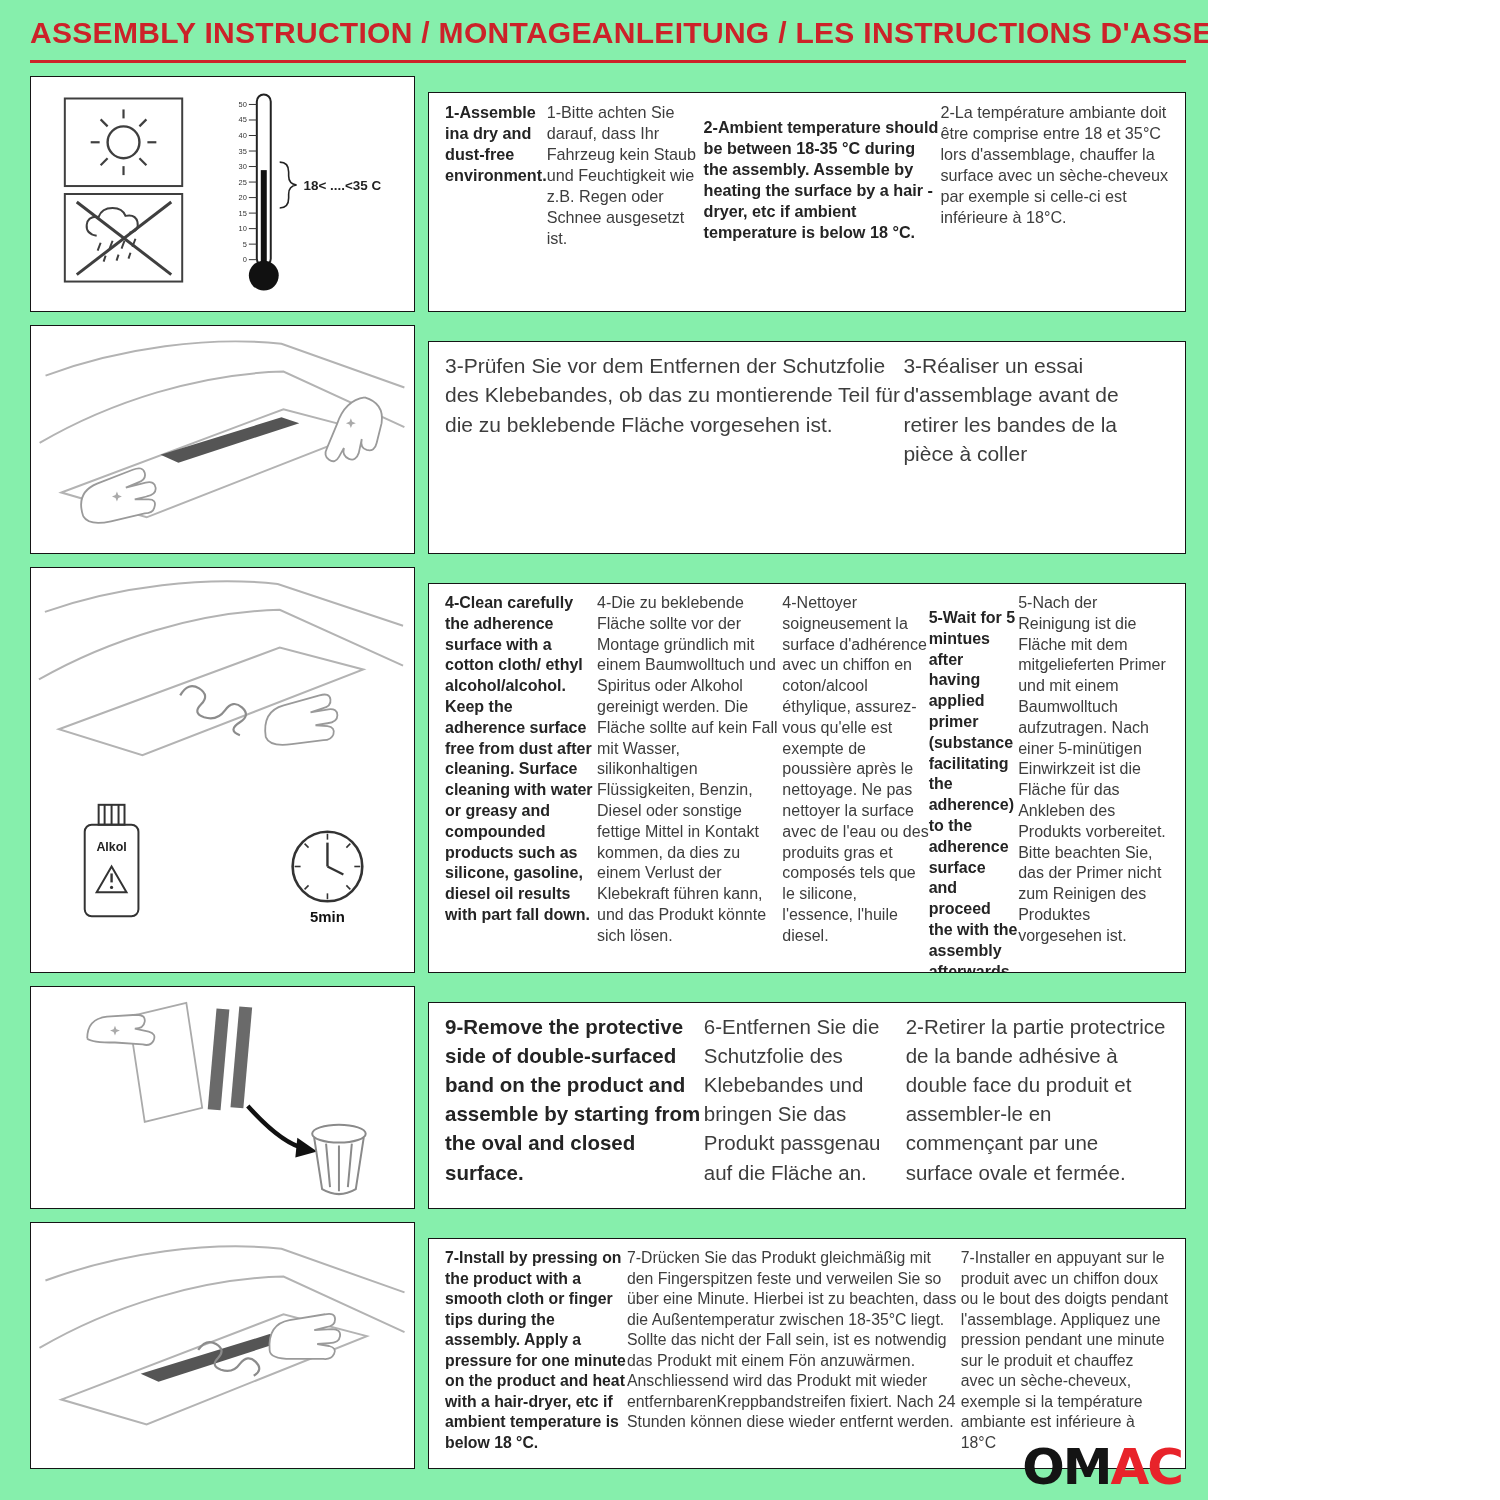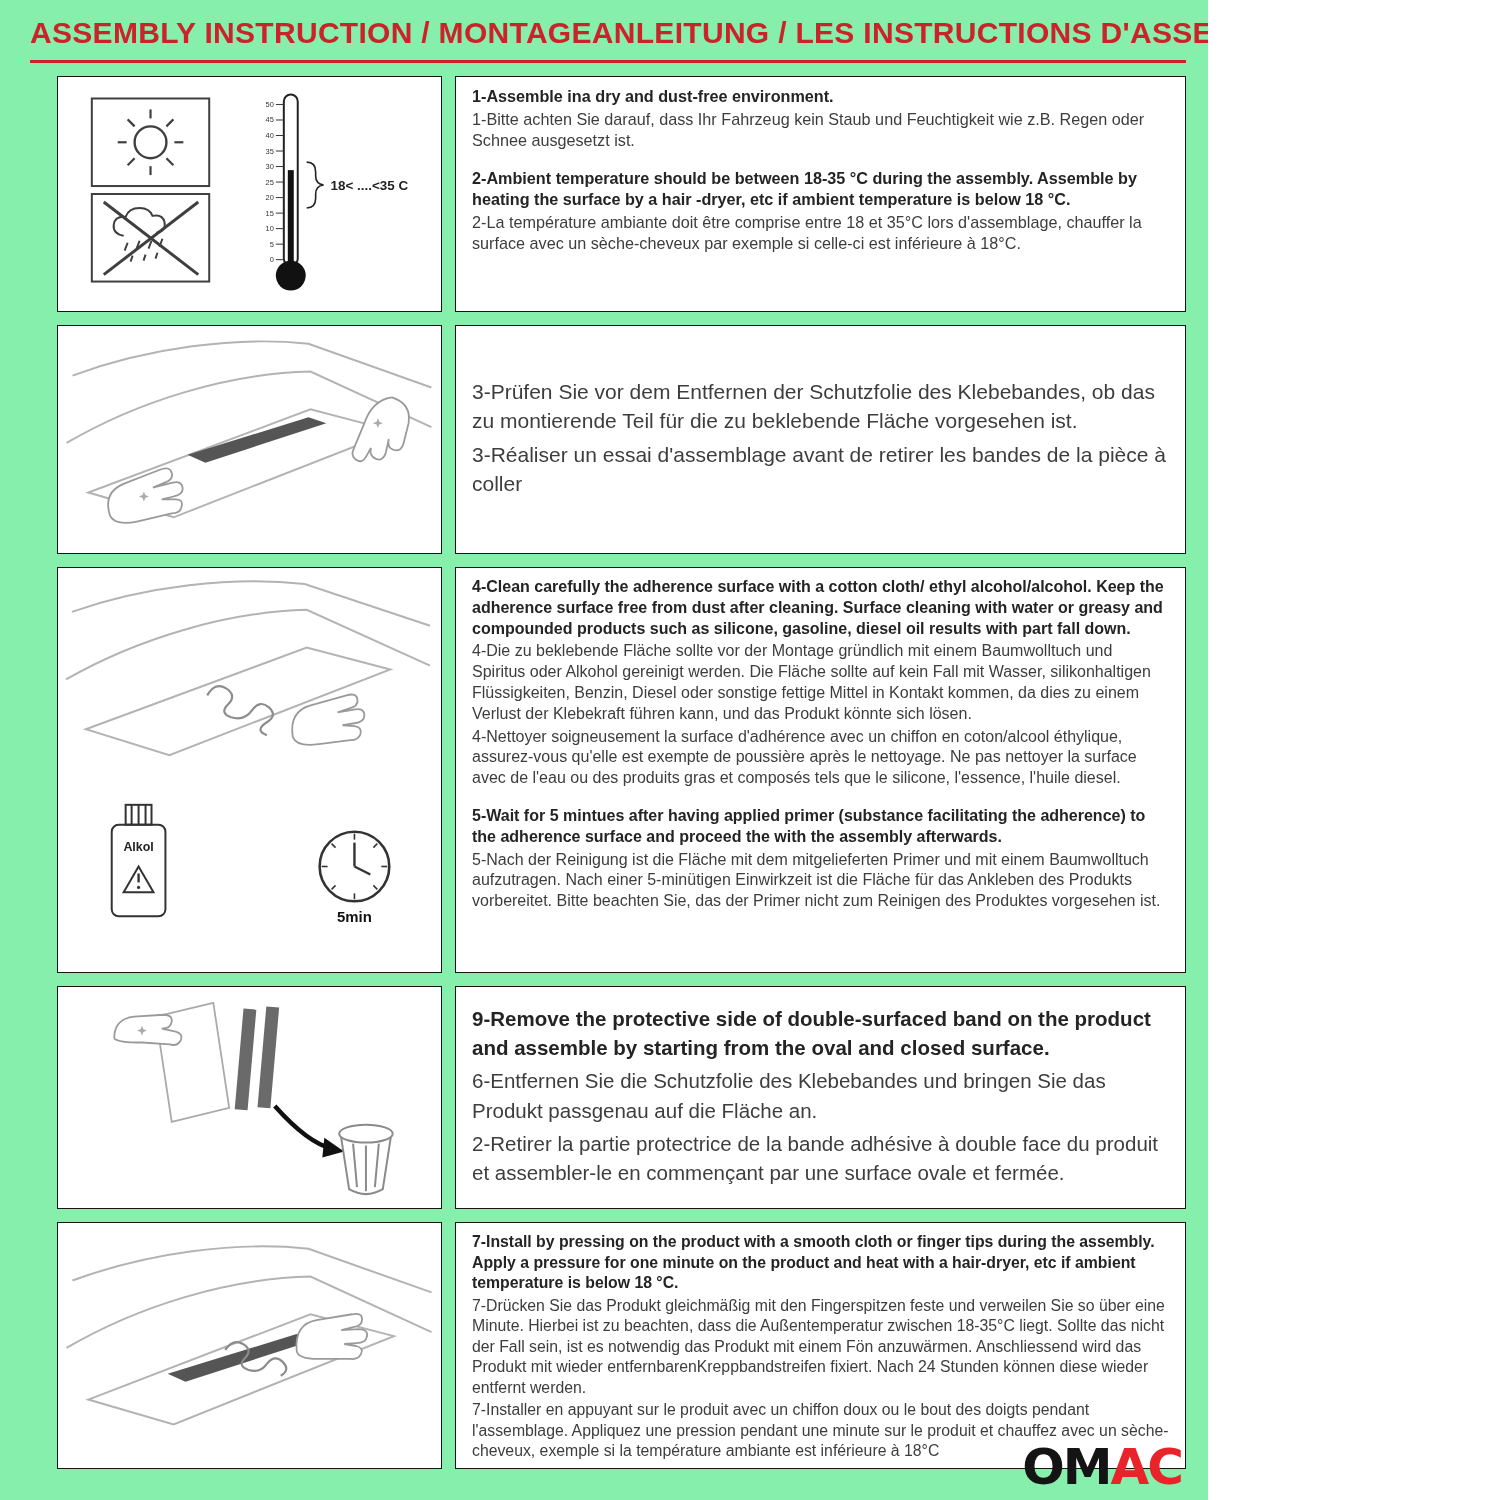--- a/index.html
+++ b/index.html
@@ -11,24 +11,24 @@
     font-size: 30px; font-weight: 800; color: var(--red, #cc2229);
     letter-spacing: 0.3px; white-space: nowrap;
     padding-bottom: 10px; border-bottom: 3.5px solid var(--red, #cc2229);
     margin-bottom: 13px;
   }
 
   .row { display: flex; gap: 13px; margin-bottom: 13px; }
   .h-236 { height: 236px; } .h-229 { height: 229px; } .h-406 { height: 406px; }
   .h-223 { height: 223px; } .h-247 { height: 247px; }
 
-  .illus-box { flex: 0 0 385px; border: 1.6px solid #151515; background: #fff; overflow: hidden; margin-left: 27px; }
+  .illus-box { flex: 0 0 385px; border: 1.6px solid #151515; background: #fff; overflow: hidden; }
   .illus-box svg { display: block; width: 100%; height: 100%; }
 
-  .text-box { flex: 1; border: 1.6px solid #151515; background: #fff; padding: 9px 16px; display: flex; flex-direction: column; justify-content: flex-start; overflow: hidden; }
+  .text-box { flex: 1; border: 1.6px solid #151515; background: #fff; padding: 9px 16px; display: flex; flex-direction: row; justify-content: flex-start; overflow: hidden; margin-top: 16px; }
   .text-box.center { justify-content: center; }
 
   .para { color: #3d3d3d; }
   .para.bold { font-weight: 700; color: #242424; }
   .para.gap { margin-top: 15px; }
   .s1 .para { font-size: 16.2px; line-height: 1.3; margin-bottom: 2px; }
   .s2 .para { font-size: 21px;  line-height: 1.4;  margin-bottom: 4px; }
   .s3 .para { font-size: 16px;  line-height: 1.3;  margin-bottom: 2px; }
   .s4 .para { font-size: 20.5px; line-height: 1.42; margin-bottom: 4px; }
   .s5 .para { font-size: 15.8px; line-height: 1.3; margin-bottom: 2px; }

